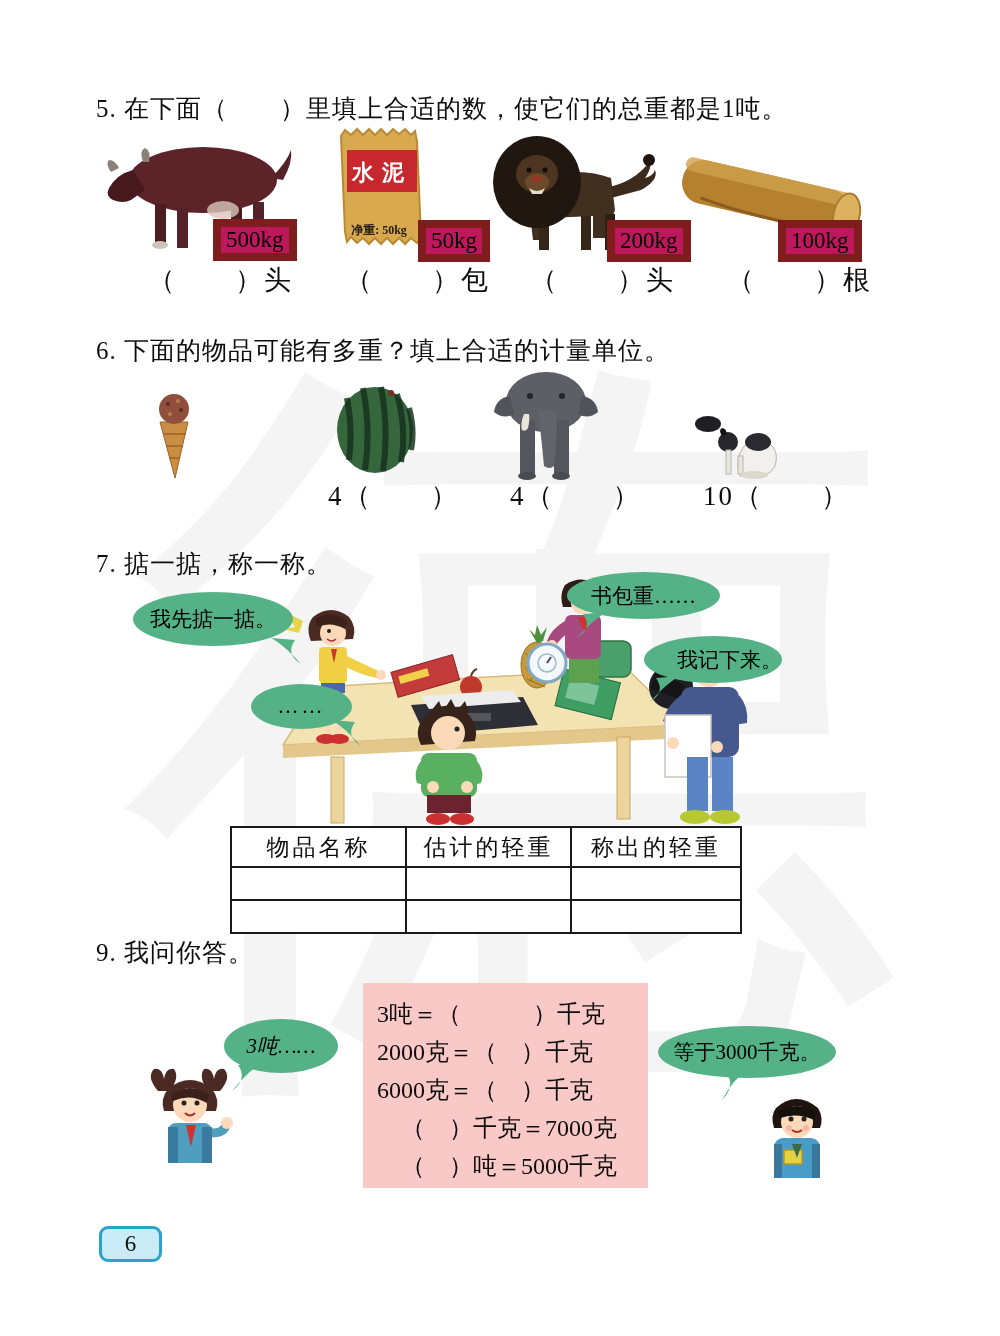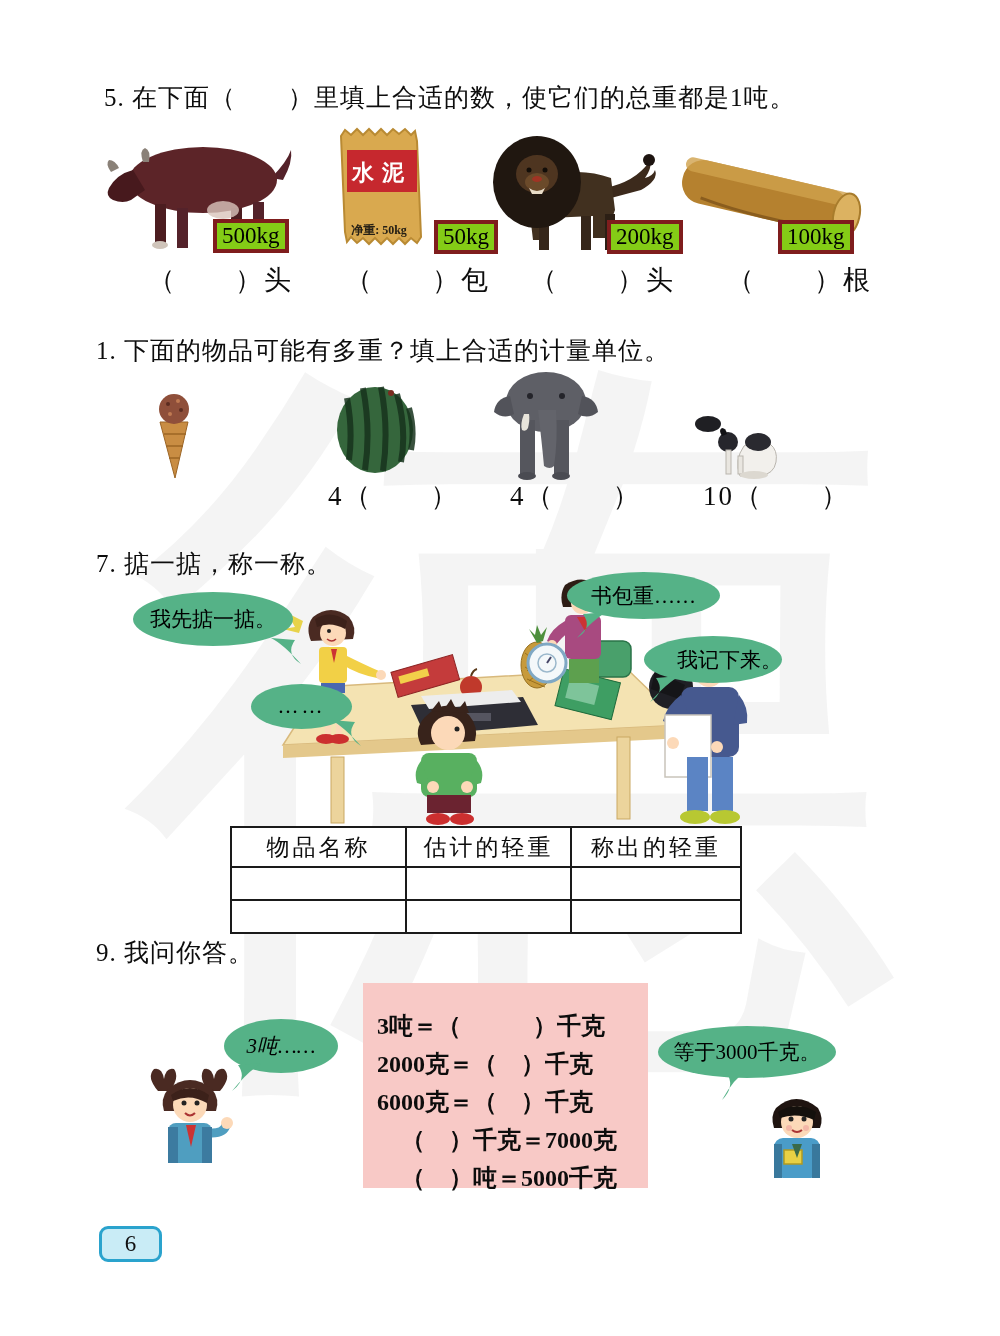--- a/index.html
+++ b/index.html
@@ -13,21 +13,21 @@
     position:absolute;left:110px;top:300px;width:800px;height:860px;
     font-size:780px;line-height:860px;text-align:center;
     color:rgba(60,60,60,0.06);font-family:"Liberation Serif",serif;
     user-select:none;pointer-events:none;
   }
   .q-title{
     position:absolute;left:96px;font-size:25px;letter-spacing:1px;
     white-space:nowrap;color:#0d0d0d;
   }
   .weight-label{
-    position:absolute;background:#84cc16;border:4px solid #7f1d1d;
+    position:absolute;background:#be185d;border:8px solid #7f1d1d;
     font-size:23px;line-height:26px;padding:0 5px;color:#000;
     font-family:"Liberation Serif",serif;
   }
   .blank{
     position:absolute;font-size:27px;color:#0d0d0d;white-space:nowrap;
     letter-spacing:2px;
   }
   .bubble{
     position:absolute;background:#55b287;border-radius:50%;
     display:flex;align-items:center;justify-content:center;
@@ -45,36 +45,36 @@
   .weigh-table th{height:36px;}
   .weigh-table td{height:29px;}
   .eq-box{
     position:absolute;left:363px;top:983px;width:285px;height:205px;
     background:#f8c9c6;z-index:1;
   }
   .eq-line{
     margin:0;padding-left:14px;font-size:24px;line-height:38px;
     white-space:nowrap;color:#0d0d0d;
   }
-  .eq-box .inner{padding-top:24px;font-weight:bold;}
+  .eq-box .inner{padding-top:12px;}
   .page-num{
     position:absolute;left:99px;top:1226px;width:57px;height:30px;
     background:#c9ecf6;border:3px solid #2aa3cd;border-radius:9px;
     display:flex;align-items:center;justify-content:center;
     font-size:23px;color:#111;z-index:2;
   }
 </style>
 </head>
 <body>
 
 <div id="page">
 
   <div class="watermark">德</div>
 
-  <div class="q-title" style="top:81px;margin-left:8px;">5. 在下面（　　）里填上合适的数，使它们的总重都是1吨。</div>
+  <div class="q-title" style="top:92px;">5. 在下面（　　）里填上合适的数，使它们的总重都是1吨。</div>
 
   <svg class="abs" style="left:103px;top:128px;" width="196" height="124" viewBox="0 0 196 124">
     <path d="M168,50 q16,-16 20,-28 q2,12 -8,30 z" fill="#54222a"></path>
     <ellipse cx="100" cy="52" rx="74" ry="33" fill="#5c2428"></ellipse>
     <path d="M30,42 q-16,4 -24,18 q-4,8 4,12 q10,4 18,0 l14,-10 z" fill="#47191d"></path>
     <path d="M8,44 q-6,-8 -2,-12 q6,0 10,8 z" fill="#8a8178"></path>
     <path d="M40,34 q-4,-12 2,-14 q6,2 4,14 z" fill="#8a8178"></path>
     <rect x="52" y="76" width="11" height="40" fill="#4c1d20"></rect>
     <rect x="74" y="80" width="11" height="40" fill="#54222a"></rect>
     <rect x="128" y="80" width="11" height="40" fill="#4c1d20"></rect>
@@ -110,30 +110,30 @@
   <svg class="abs" style="left:672px;top:150px;" width="200" height="102" viewBox="0 0 200 102">
     <g transform="rotate(13 100 50)">
       <rect x="8" y="26" width="170" height="44" rx="21" fill="#b5812f"></rect>
       <rect x="8" y="26" width="170" height="14" rx="7" fill="#cfa14c" opacity="0.8"></rect>
       <path d="M30,64 q60,8 140,2" stroke="#8a5d1e" stroke-width="3" fill="none"></path>
       <ellipse cx="176" cy="48" rx="13" ry="22" fill="#dcb261" stroke="#a87c2c" stroke-width="2"></ellipse>
     </g>
   </svg>
 
   <div class="weight-label" style="left:213px;top:219px;">500kg</div>
-  <div class="weight-label" style="left:418px;top:220px;margin-left:16px;">50kg</div>
+  <div class="weight-label" style="left:418px;top:220px;">50kg</div>
   <div class="weight-label" style="left:607px;top:220px;">200kg</div>
   <div class="weight-label" style="left:778px;top:220px;">100kg</div>
 
   <div class="blank" style="left:148px;top:262px;">（　　）头</div>
   <div class="blank" style="left:345px;top:262px;">（　　）包</div>
   <div class="blank" style="left:530px;top:262px;">（　　）头</div>
   <div class="blank" style="left:727px;top:262px;">（　　）根</div>
 
-  <div class="q-title" style="top:334px;">1. 下面的物品可能有多重？填上合适的计量单位。</div>
+  <div class="q-title" style="top:334px;">6. 下面的物品可能有多重？填上合适的计量单位。</div>
 
   <svg class="abs" style="left:152px;top:392px;" width="44" height="90" viewBox="0 0 44 90">
     <polygon points="8,30 36,30 23,86" fill="#c98d43" stroke="#9c6525" stroke-width="1"></polygon>
     <path d="M12,42 l22,0 M14,54 l17,0 M17,66 l11,0" stroke="#9c6525" stroke-width="1.5"></path>
     <circle cx="22" cy="17" r="15" fill="#8f4f3a"></circle>
     <circle cx="16" cy="12" r="2" fill="#5c2c20"></circle>
       <circle cx="26" cy="9" r="2" fill="#c07a52"></circle>
     <circle cx="29" cy="18" r="2" fill="#5c2c20"></circle>
       <circle cx="18" cy="22" r="2" fill="#c07a52"></circle>
   </svg>

